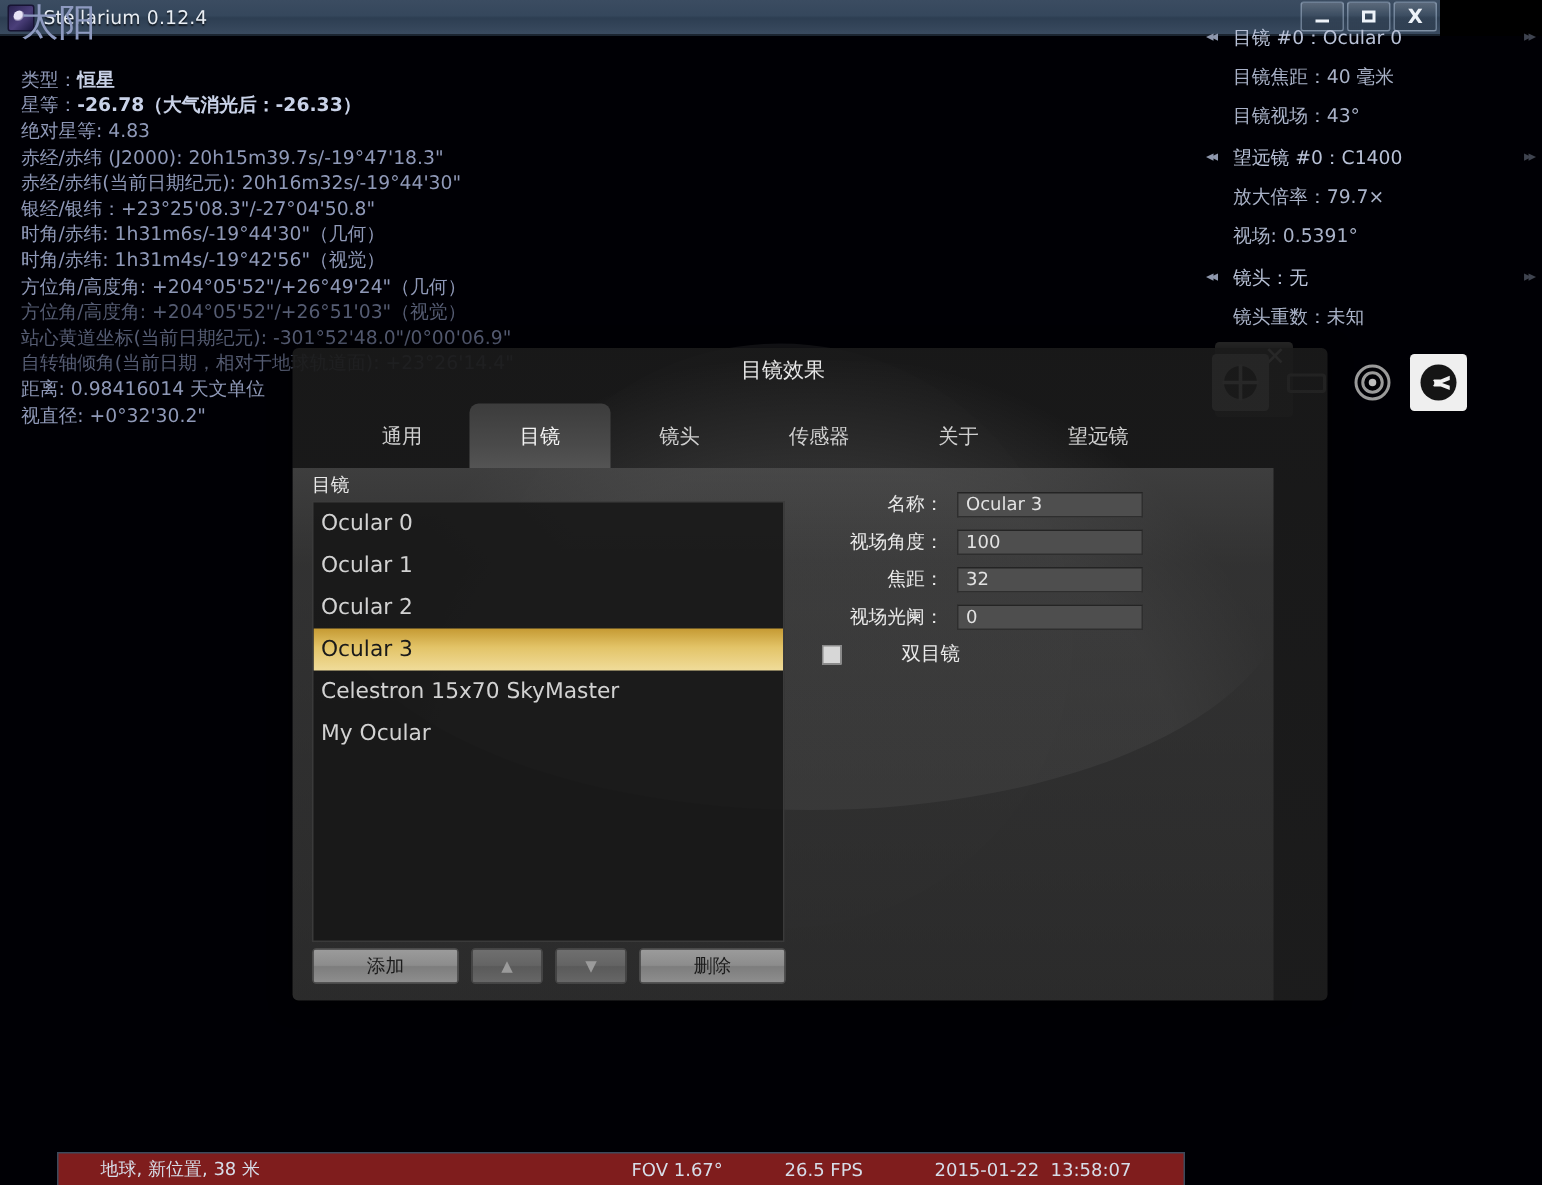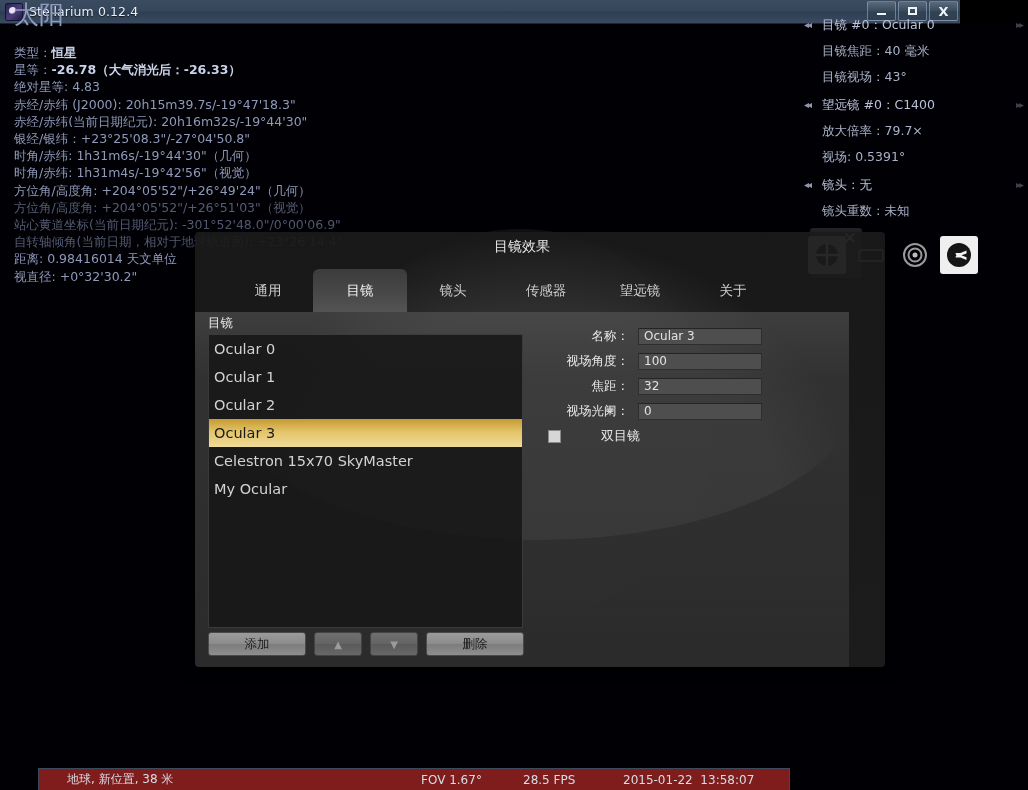--- a/index.html
+++ b/index.html
@@ -419,22 +419,22 @@
   </div>
 
   <div id="dialog">
     <div id="dlg-title">目镜效果</div>
     <div id="tabs">
         <div id="tab-spacer"></div>
         <div class="tab" data-active="false" style="width: 90px;"><span>通用</span></div>
         <div class="tab" data-active="true" style="width: 94px;"><span>目镜</span></div>
         <div class="tab" data-active="false" style="width: 92px;"><span>镜头</span></div>
         <div class="tab" data-active="false" style="width: 94px;"><span>传感器</span></div>
+        <div class="tab" data-active="false" style="width: 92px;"><span>关于</span></div>
         <div class="tab" data-active="false" style="width: 94px;"><span>望远镜</span></div>
-        <div class="tab" data-active="false" style="width: 92px;"><span>关于</span></div>
       </div>
     <div id="dlg-body">
 
       <div id="grp-ocular">
         <div id="grp-label">目镜</div>
         <div id="ocular-list">
             <div class="li" data-selected="false"><span>Ocular 0</span></div>
             <div class="li" data-selected="false"><span>Ocular 1</span></div>
             <div class="li" data-selected="false"><span>Ocular 2</span></div>
             <div class="li" data-selected="true"><span>Ocular 3</span></div>
@@ -471,17 +471,17 @@
         <div class="dbtn narrow">▲</div>
         <div class="dbtn narrow">▼</div>
         <div class="dbtn wide">删除</div>
       </div>
     </div>
   </div>
 
   <div id="statusbar">
     <span class="sb-loc">地球, 新位置, 38 米</span>
     <span class="sb-fov">FOV 1.67°</span>
-    <span class="sb-fps">28.5 FPS</span>
+    <span class="sb-fps">26.5 FPS</span>
     <span class="sb-dt">2015-01-22&nbsp;&nbsp;13:58:07</span>
   </div>
 
 </div>
 
 </body></html>

